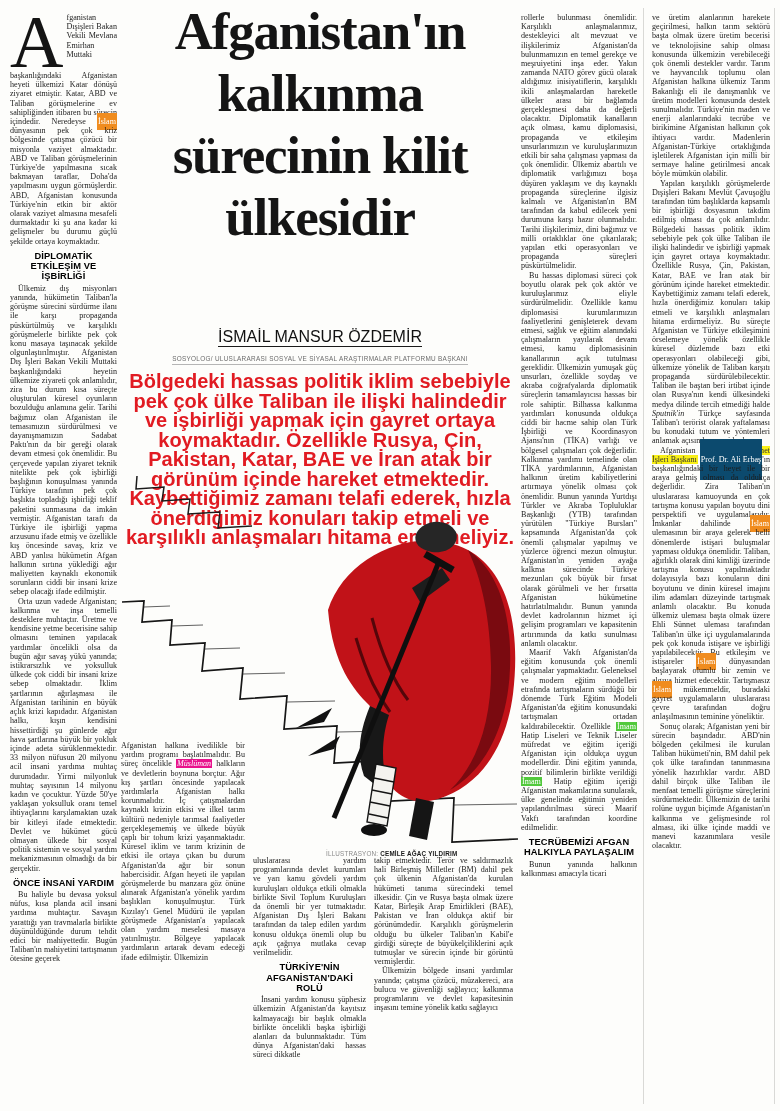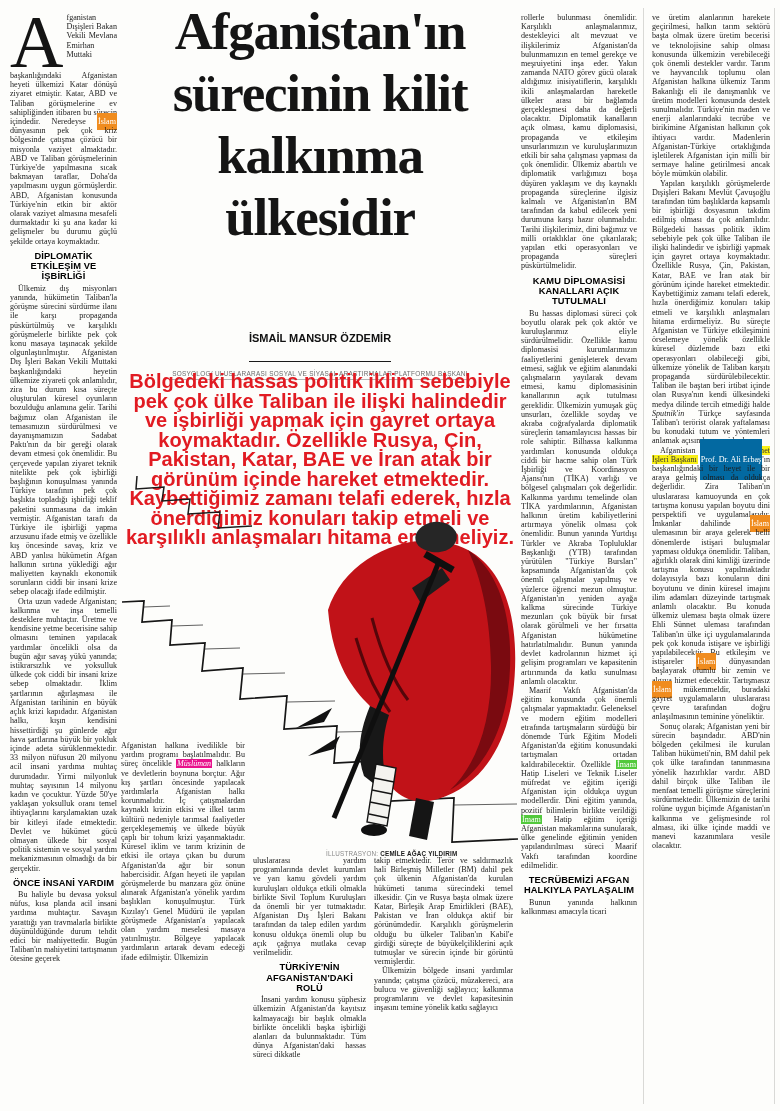--- a/index.html
+++ b/index.html
@@ -16,35 +16,35 @@
   #col1{left:10px;top:13px;width:107px;height:1092px;}
   #col2{left:121px;top:741px;width:124px;height:362px;}
   #col3{left:253px;top:856px;width:113px;height:248px;}
   #col4{left:374px;top:856px;width:139px;height:250px;}
   #col5{left:521px;top:13px;width:116px;height:1094px;}
   #col6{left:652px;top:13px;width:118px;height:1094px;}
   #headline{position:absolute;left:122px;top:0px;width:396px;text-align:center;
         font-family:"Liberation Serif",serif;font-weight:bold;font-size:53px;line-height:62px;
         color:#151515;letter-spacing:-1.2px;}
   #byline{position:absolute;left:122px;top:328px;width:396px;text-align:center;}
-  .byline-name{display:inline-block;font-family:"Liberation Sans",sans-serif;font-weight:bold;
-        font-size:11px;color:#111;border-bottom:1.5px solid #1a1a1a;padding-bottom:17px;}
+  .byline-name{display:inline-block;font-family:"Liberation Sans",sans-serif;font-weight:normal;
+        font-size:16px;color:#111;border-bottom:1.5px solid #1a1a1a;padding-bottom:0;}
   .byline-title{display:inline-block;font-family:"Liberation Sans",sans-serif;font-size:6.4px;
         color:#6b6b6b;letter-spacing:.3px;border-bottom:1px solid #b5b5b5;padding:2px 0 2px;}
   #standfirst{position:absolute;left:120px;top:372px;width:400px;text-align:center;
         font-family:"Liberation Sans",sans-serif;font-weight:bold;font-size:20px;line-height:19.5px;
         color:#e11b22;}
   #illustration{position:absolute;left:120px;top:468px;width:400px;height:392px;}
   #credit{position:absolute;left:326px;top:850px;width:200px;font-family:"Liberation Sans",sans-serif;
         font-size:6.3px;color:#8a8a8a;letter-spacing:.2px;}
   #credit .credit-name{font-weight:bold;color:#1a1a1a;}
   .hl-orange{background:#f08c1e;color:#fff;padding:4px 1px;}
   .hl-pink{background:#e8128c;color:#fff;padding:0 1px;font-style:italic;}
   .hl-yellow{background:#f8ef16;color:#333;padding:0 1px;}
-  .hl-teal{background:#0369a1;color:#fff;padding:16px 1px;}
+  .hl-teal{background:#0c4a6e;color:#fff;padding:16px 1px;}
   .hl-green{background:#52c93c;color:#fff;padding:0 1px;}
   .it{font-style:italic;}
 </style>
 </head>
 <body>
 
 <div id="page">
 
   <div class="vrule" style="left:643px;"></div>
   <div class="vrule" style="left:774px;"></div>
@@ -53,22 +53,22 @@
       <p class="no-indent"><span class="dropcap">A</span><span>fganistan Dışişleri Bakan Vekili Mevlana Emirhan Muttaki başkanlığındaki Afganistan heyeti ülkemizi Katar dönüşü ziyaret etmiştir. Katar, ABD ve Taliban görüşmelerine ev sahipliğinden itibaren bu sürecin içindedir. Neredeyse </span><span class="hl-orange">İslam</span><span> dünyasının pek çok kriz bölgesinde çatışma çözücü bir misyonla vaziyet almaktadır. ABD ve Taliban görüşmelerinin Türkiye'de yapılmasına sıcak bakmayan taraflar, Doha'da yapılmasını uygun görmüşlerdir. ABD, Afganistan konusunda Türkiye'nin etkin bir aktör olarak vaziyet almasına mesafeli durmaktadır ki şu ana kadar ki gelişmeler bu durumu güçlü şekilde ortaya koymaktadır.</span></p>
       <h3 class="col-heading">DİPLOMATİK ETKİLEŞİM VE İŞBİRLİĞİ</h3>
       <p><span>Ülkemiz dış misyonları yanında, hükümetin Taliban'la görüşme sürecini sürdürme ilanı ile karşı propaganda püskürtülmüş ve karşılıklı görüşmelerle birlikte pek çok konu masaya taşınacak şekilde olgunlaştırılmıştır. Afganistan Dış İşleri Bakan Vekili Muttaki başkanlığındaki heyetin ülkemize ziyareti çok anlamlıdır, zira bu durum kısa süreçte oluşturulan küresel oyunların bozulduğu anlamına gelir. Tarihi bağımız olan Afganistan ile temasımızın sürdürülmesi ve dayanışmamızın Sadabat Paktı'nın da bir gereği olarak devam etmesi çok önemlidir. Bu çerçevede yapılan ziyaret teknik nitelikte pek çok işbirliği başlığının konuşulması yanında Türkiye tarafının pek çok başlıkta topladığı işbirliği teklif paketini sunmasına da imkân vermiştir. Afganistan tarafı da Türkiye ile işbirliği yapma arzusunu ifade etmiş ve özellikle kış öncesinde savaş, kriz ve ABD yanlısı hükümetin Afgan halkının sırtına yüklediği ağır maliyetten kaynaklı ekonomik sorunların ciddi bir insani krize sebep olacağı ifade edilmiştir.</span></p>
       <p><span>Orta uzun vadede Afganistan; kalkınma ve inşa temelli desteklere muhtaçtır. Üretme ve kendisine yetme becerisine sahip olmasını teminen yapılacak yardımlar öncelikli olsa da bugün ağır savaş yükü yanında; istikrarsızlık ve yoksulluk ülkede çok ciddi bir insani krize sebep olmaktadır. İklim şartlarının ağırlaşması ile Afganistan tarihinin en büyük açlık krizi kapıdadır. Afganistan halkı, kışın kendisini hissettirdiği şu günlerde ağır hava şartlarına büyük bir yokluk içinde adeta sürüklenmektedir. 33 milyon nüfusun 20 milyonu acil insani yardıma muhtaç durumdadır. Yirmi milyonluk muhtaç sayısının 14 milyonu kadın ve çocuktur. Yüzde 50'ye yaklaşan yoksulluk oranı temel ihtiyaçlarını karşılamaktan uzak bir kitleyi ifade etmektedir. Devlet ve hükümet gücü olmayan ülkede bir sosyal politik sistemin ve sosyal yardım mekanizmasının olmadığı da bir gerçektir.</span></p>
       <h3 class="col-heading">ÖNCE İNSANİ YARDIM</h3>
       <p><span>Bu haliyle bu devasa yoksul nüfus, kısa planda acil insani yardıma muhtaçtır. Savaşın yarattığı yan travmalarla birlikte düşünüldüğünde durum tehdit edici bir mahiyettedir. Bugün Taliban'ın mahiyetini tartışmanın ötesine geçerek</span></p>
     </div>
 
   <div id="headline">
     <div>Afganistan'ın</div>
+    <div>kalkınma</div>
     <div>sürecinin kilit</div>
-    <div>kalkınma</div>
     <div>ülkesidir</div>
   </div>
 
   <div id="byline">
     <div><span class="byline-name">İSMAİL MANSUR ÖZDEMİR</span></div>
     <div><span class="byline-title">SOSYOLOG/ ULUSLARARASI SOSYAL VE SİYASAL ARAŞTIRMALAR PLATFORMU BAŞKANI</span></div>
   </div>
 
   <div id="standfirst">Bölgedeki hassas politik iklim sebebiyle pek çok ülke Taliban ile ilişki halindedir ve işbirliği yapmak için gayret ortaya koymaktadır. Özellikle Rusya, Çin, Pakistan, Katar, BAE ve İran atak bir görünüm içinde hareket etmektedir. Kaybettiğimiz zamanı telafi ederek, hızla önerdiğimiz konuları takip etmeli ve karşılıklı anlaşmaları hitama erdirmeliyiz.</div>
 
@@ -114,21 +114,20 @@
       <p class="no-indent"><span>uluslararası yardım programlarında devlet kurumları ve yarı kamu gövdeli yardım kuruluşları oldukça etkili olmakla birlikte Sivil Toplum Kuruluşları da önemli bir yer tutmaktadır. Afganistan Dış İşleri Bakanı tarafından da talep edilen yardım konusu oldukça önemli olup bu açık çağrıya mutlaka cevap verilmelidir.</span></p>
       <h3 class="col-heading">TÜRKİYE'NİN AFGANİSTAN'DAKİ ROLÜ</h3>
       <p><span>İnsani yardım konusu şüphesiz ülkemizin Afganistan'da kayıtsız kalmayacağı bir başlık olmakla birlikte öncelikli başka işbirliği alanları da bulunmaktadır. Tüm dünya Afganistan'daki hassas süreci dikkatle</span></p>
     </div>
   <div id="col4" class="col">
       <p class="no-indent"><span>takip etmektedir. Terör ve saldırmazlık hali Birleşmiş Milletler (BM) dahil pek çok ülkenin Afganistan'da kurulan hükümeti tanıma sürecindeki temel ilkesidir. Çin ve Rusya başta olmak üzere Katar, Birleşik Arap Emirlikleri (BAE), Pakistan ve İran oldukça aktif bir görünümdedir. Karşılıklı görüşmelerin olduğu bu ülkeler Taliban'ın Kabil'e girdiği süreçte de büyükelçiliklerini açık tutmuşlar ve sürecin içinde bir görüntü vermişlerdir.</span></p>
       <p><span>Ülkemizin bölgede insani yardımlar yanında; çatışma çözücü, müzakereci, ara bulucu ve güvenliği sağlayıcı; kalkınma programlarını ve devlet kapasitesinin inşasını temine yönelik katkı sağlayıcı</span></p>
     </div>
   <div id="col5" class="col">
       <p class="no-indent"><span>rollerle bulunması önemlidir. Karşılıklı anlaşmalarımız, destekleyici alt mevzuat ve ilişkilerimiz Afganistan'da bulunmamızın en temel gerekçe ve meşruiyetini inşa eder. Yakın zamanda NATO görev gücü olarak aldığımız inisiyatiflerin, karşılıklı ikili anlaşmalardan hareketle ülkeler arası bir bağlamda gerçekleşmesi daha da değerli olacaktır. Diplomatik kanalların açık olması, kamu diplomasisi, propaganda ve etkileşim unsurlarımızın ve kuruluşlarımızın etkili bir saha çalışması yapması da çok önemlidir. Ülkemiz abartılı ve diplomatik varlığımızı boşa düşüren yaklaşım ve dış kaynaklı propaganda süreçlerine ilgisiz kalmalı ve Afganistan'ın BM tarafından da kabul edilecek yeni durumuna karşı hazır olunmalıdır. Tarihi ilişkilerimiz, dini bağımız ve milli ortaklıklar öne çıkarılarak; yapılan etki operasyonları ve propaganda süreçleri püskürtülmelidir.</span></p>
-      <h3 class="col-heading">KAMU DİPLOMASİSİ KANALLARI AÇIK TUTULMALI</h3>
       <p><span>Bu hassas diplomasi süreci çok boyutlu olarak pek çok aktör ve kuruluşlarımız eliyle sürdürülmelidir. Özellikle kamu diplomasisi kurumlarımızın faaliyetlerini genişleterek devam etmesi, sağlık ve eğitim alanındaki çalışmaların yayılarak devam etmesi, kamu diplomasisinin kanallarının açık tutulması gereklidir. Ülkemizin yumuşak güç unsurları, özellikle soydaş ve akraba coğrafyalarda diplomatik süreçlerin tamamlayıcısı hassas bir role sahiptir. Bilhassa kalkınma yardımları konusunda oldukça ciddi bir hacme sahip olan Türk İşbirliği ve Koordinasyon Ajansı'nın (TİKA) varlığı ve bölgesel çalışmaları çok değerlidir. Kalkınma yardımı temelinde olan TİKA yardımlarının, Afganistan halkının üretim kabiliyetlerini artırmaya yönelik olması çok önemlidir. Bunun yanında Yurtdışı Türkler ve Akraba Topluluklar Başkanlığı (YTB) tarafından yürütülen "Türkiye Bursları" kapsamında Afganistan'da çok önemli çalışmalar yapılmış ve yüzlerce öğrenci mezun olmuştur. Afganistan'ın yeniden ayağa kalkma sürecinde Türkiye mezunları çok büyük bir fırsat olarak görülmeli ve her fırsatta Afganistan hükümetine hatırlatılmalıdır. Bunun yanında devlet kadrolarının hizmet içi gelişim programları ve kapasitenin artırımında da katkı sunulması anlamlı olacaktır.</span></p>
       <p><span>Maarif Vakfı Afganistan'da eğitim konusunda çok önemli çalışmalar yapmaktadır. Geleneksel ve modern eğitim modelleri etrafında tartışmaların sürdüğü bir dönemde Türk Eğitim Modeli Afganistan'da eğitim konusundaki tartışmaları ortadan kaldırabilecektir. Özellikle </span><span class="hl-green">İmam</span><span> Hatip Liseleri ve Teknik Liseler müfredat ve eğitim içeriği Afganistan için oldukça uygun modellerdir. Dini eğitim yanında, pozitif bilimlerin birlikte verildiği </span><span class="hl-green">İmam</span><span> Hatip eğitim içeriği Afganistan makamlarına sunularak, ülke genelinde eğitimin yeniden yapılandırılması süreci Maarif Vakfı tarafından koordine edilmelidir.</span></p>
       <h3 class="col-heading">TECRÜBEMİZİ AFGAN HALKIYLA PAYLAŞALIM</h3>
       <p><span>Bunun yanında halkının kalkınması amacıyla ticari</span></p>
     </div>
   <div id="col6" class="col">
       <p class="no-indent"><span>ve üretim alanlarının harekete geçirilmesi, halkın tarım sektörü başta olmak üzere üretim becerisi ve teknolojisine sahip olması konusunda ülkemizin verebileceği çok önemli destekler vardır. Tarım ve hayvancılık toplumu olan Afganistan halkına ülkemiz Tarım Bakanlığı eli ile danışmanlık ve üretim modelleri konusunda destek sunulmalıdır. Türkiye'nin maden ve enerji alanlarındaki tecrübe ve birikimine Afganistan halkının çok ihtiyacı vardır. Madenlerin Afganistan-Türkiye ortaklığında işletilerek Afganistan için milli bir sermaye haline getirilmesi ancak böyle mümkün olabilir.</span></p>
       <p><span>Yapılan karşılıklı görüşmelerde Dışişleri Bakanı Mevlüt Çavuşoğlu tarafından tüm başlıklarda kapsamlı bir işbirliği dosyasının takdim edilmiş olması da çok anlamlıdır. Bölgedeki hassas politik iklim sebebiyle pek çok ülke Taliban ile ilişki halindedir ve işbirliği yapmak için gayret ortaya koymaktadır. Özellikle Rusya, Çin, Pakistan, Katar, BAE ve İran atak bir görünüm içinde hareket etmektedir. Kaybettiğimiz zamanı telafi ederek, hızla önerdiğimiz konuları takip etmeli ve karşılıklı anlaşmaları hitama erdirmeliyiz. Bu süreçte Afganistan ve Türkiye etkileşimini örselemeye yönelik özellikle küresel düzlemde bazı etki operasyonları olabileceği gibi, ülkemize yönelik de Taliban karşıtı propaganda sürdürülebilecektir. Taliban ile baştan beri irtibat içinde olan Rusya'nın kendi ülkesindeki medya dilinde tercih etmediği halde </span><span class="it">Sputnik'in</span><span> Türkçe sayfasında Taliban'ı terörist olarak yaftalaması bu konudaki tutum ve yöntemleri anlamak açısından manidardır.</span></p>
       <p><span>Afganistan heyetinin, </span><span class="hl-yellow">Diyanet İşleri Başkanı</span><span> </span><span class="hl-teal">Prof. Dr. Ali Erbaş</span><span>'ın başkanlığındaki bir heyet ile bir araya gelmiş olması da oldukça değerlidir. Zira Taliban'ın uluslararası kamuoyunda en çok tartışma konusu yapılan boyutu dini perspektifi ve uygulamalarıdır. İmkanlar dahilinde </span><span class="hl-orange">İslam</span><span> ulemasının bir araya gelerek belli dönemlerde istişari buluşmalar yapması oldukça önemlidir. Taliban, ağırlıklı olarak dini kimliği üzerinde tartışma konusu yapılmaktadır dolayısıyla bazı konuların dini boyutunu ve dinin küresel imajını ilim adamları düzeyinde tartışmak anlamlı olacaktır. Bu konuda ülkemiz uleması başta olmak üzere Ehli Sünnet uleması tarafından Taliban'ın ülke içi uygulamalarında pek çok konuda istişare ve işbirliği yapılabilecektir. Bu etkileşim ve istişareler </span><span class="hl-orange">İslam</span><span> dünyasından başlayarak olumlu bir zemin ve algıya hizmet edecektir. Tartışmasız </span><span class="hl-orange">İslam</span><span> mükemmeldir, buradaki gayret uygulamaların uluslararası çevre tarafından doğru anlaşılmasının teminine yöneliktir.</span></p>
       <p><span>Sonuç olarak; Afganistan yeni bir sürecin başındadır. ABD'nin bölgeden çekilmesi ile kurulan Taliban hükümeti'nin, BM dahil pek çok ülke tarafından tanınmasına yönelik hazırlıklar vardır. ABD dahil birçok ülke Taliban ile menfaat temelli görüşme süreçlerini sürdürmektedir. Ülkemizin de tarihi rolüne uygun biçimde Afganistan'ın kalkınma ve gelişmesinde rol alması, iki ülke içinde maddi ve manevi kazanımlara vesile olacaktır.</span></p>

